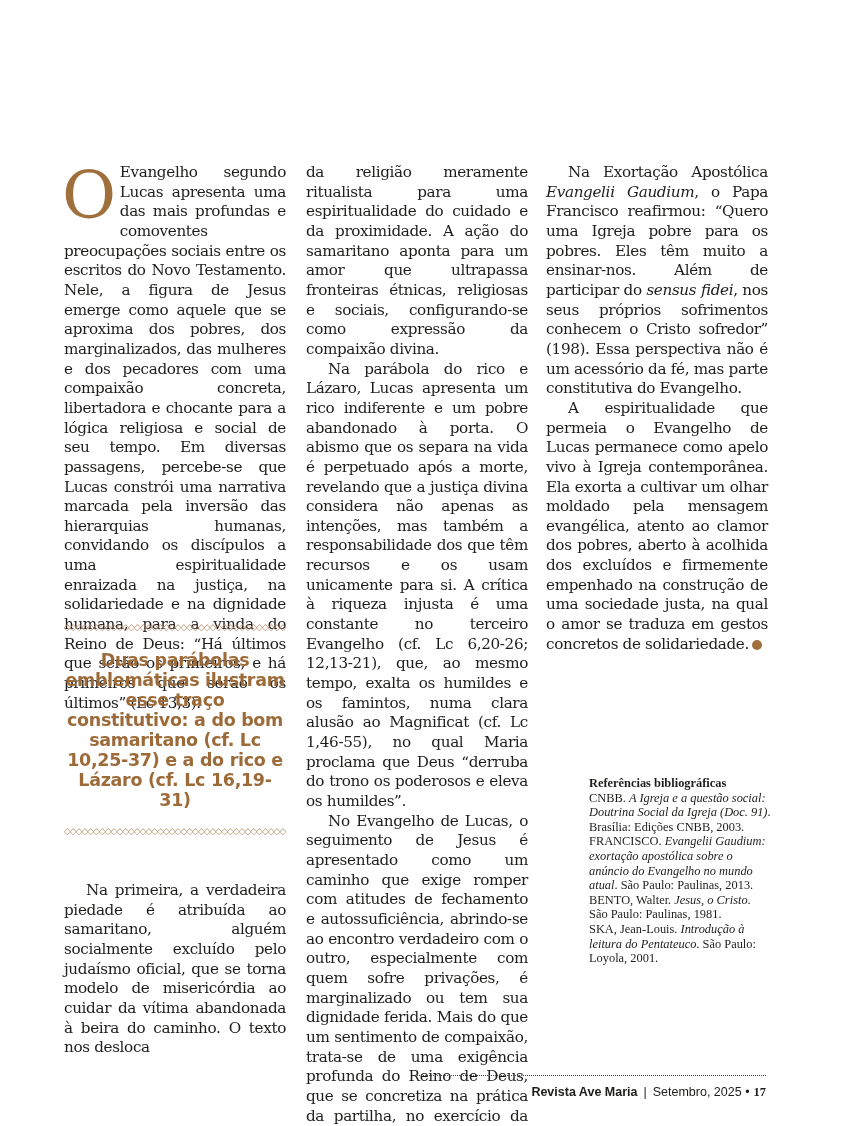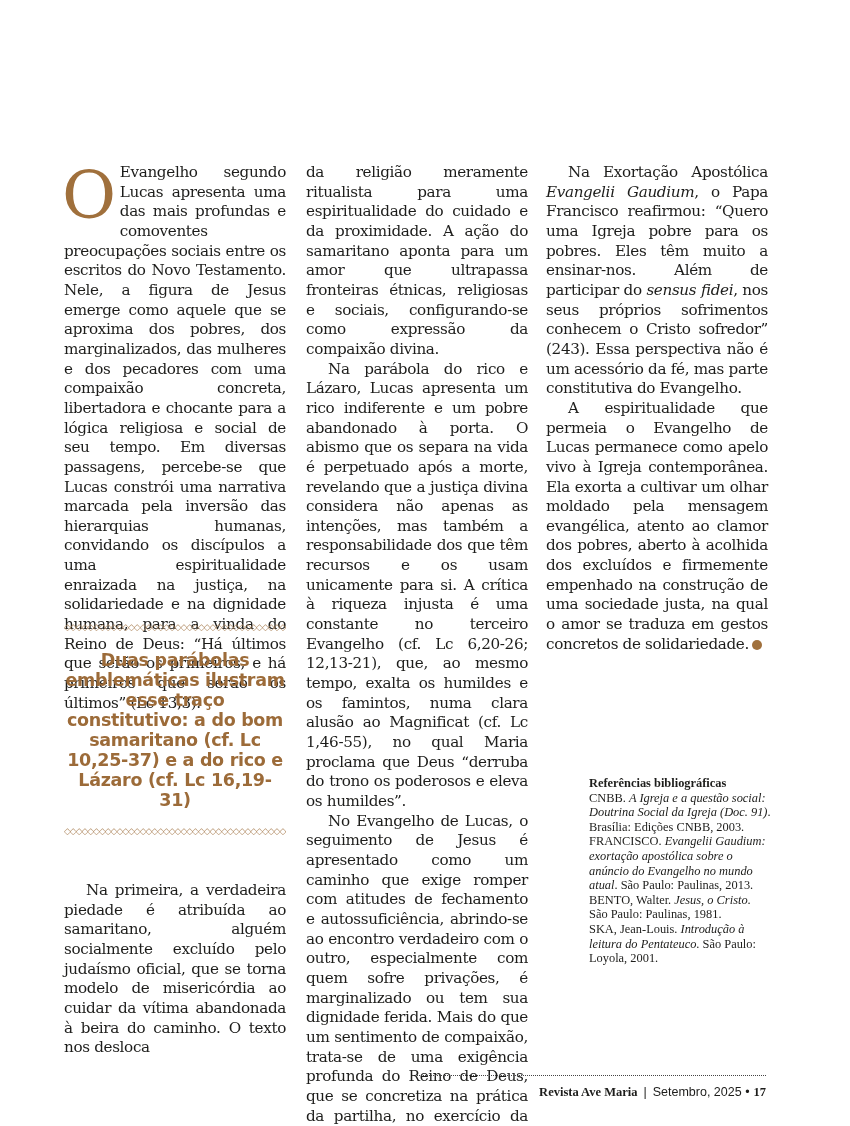--- a/index.html
+++ b/index.html
@@ -20,21 +20,21 @@
   .pq-text { color:#9c6b39; font-family:"DejaVu Sans", sans-serif; font-weight:bold;
              font-size:17.5px; line-height:20px; text-align:center; margin:18px 0 16px; letter-spacing:-0.3px; }
   .endmark { display:inline-block; width:10px; height:10px; border-radius:50%; background:#a0703c;
              vertical-align:middle; margin-left:3px; }
   .refs { position:absolute; left:549px; top:776px; width:222px; font-family:"Liberation Serif", serif;
           font-size:12.4px; line-height:14.6px; color:#1d1d1b; }
   .refs .rt { font-weight:bold; }
   .refs p { margin:0;padding-left:40px; }
   .footer-rule { position:absolute; left:412px; top:1075px; width:354px; border-top:1px dotted #444; }
   .footer { position:absolute; right:84px; top:1084px; font-size:12.5px; white-space:nowrap; }
-  .footer .mag { font-family:Liberation Serif, serif; font-weight:bold; }
+  .footer .mag { font-family:Liberation Sans, sans-serif; font-weight:bold; }
   .footer .sep { margin:0 6px; font-family:"Liberation Sans", sans-serif; }
   .footer .date { font-family:Liberation Sans, sans-serif; }
   .footer .pg { font-family:Liberation Serif, serif; font-weight:bold; }
 </style>
 </head>
 <body>
 
 <div id="col1" class="col">
   <p><span class="dropcap">O</span><span>Evangelho segundo Lucas apresenta uma das mais profundas e comoventes preocupações sociais entre os escritos do Novo Testamento. Nele, a figura de Jesus emerge como aquele que se aproxima dos pobres, dos marginalizados, das mulheres e dos pecadores com uma compaixão concreta, libertadora e chocante para a lógica religiosa e social de seu tempo. Em diversas passagens, percebe-se que Lucas constrói uma narrativa marcada pela inversão das hierarquias humanas, convidando os discípulos a uma espiritualidade enraizada na justiça, na solidariedade e na dignidade humana, para a vinda do Reino de Deus: “Há últimos que serão os primeiros, e há primeiros que serão os últimos” (Lc 13,3).</span></p>
 </div>
@@ -49,21 +49,21 @@
   <p class="ind">Na primeira, a verdadeira piedade é atribuída ao samaritano, alguém socialmente excluído pelo judaísmo oficial, que se torna modelo de misericórdia ao cuidar da vítima abandonada à beira do caminho. O texto nos desloca</p>
 </div>
 
 <div id="col2" class="col">
   <p>da religião meramente ritualista para uma espiritualidade do cuidado e da proximidade. A ação do samaritano aponta para um amor que ultrapassa fronteiras étnicas, religiosas e sociais, configurando-se como expressão da compaixão divina.</p>
   <p class="ind">Na parábola do rico e Lázaro, Lucas apresenta um rico indiferente e um pobre abandonado à porta. O abismo que os separa na vida é perpetuado após a morte, revelando que a justiça divina considera não apenas as intenções, mas também a responsabilidade dos que têm recursos e os usam unicamente para si. A crítica à riqueza injusta é uma constante no terceiro Evangelho (cf. Lc 6,20-26; 12,13-21), que, ao mesmo tempo, exalta os humildes e os famintos, numa clara alusão ao Magnificat (cf. Lc 1,46-55), no qual Maria proclama que Deus “derruba do trono os poderosos e eleva os humildes”.</p>
   <p class="ind">No Evangelho de Lucas, o seguimento de Jesus é apresentado como um caminho que exige romper com atitudes de fechamento e autossuficiência, abrindo-se ao encontro verdadeiro com o outro, especialmente com quem sofre privações, é marginalizado ou tem sua dignidade ferida. Mais do que um sentimento de compaixão, trata-se de uma exigência profunda do Reino de Deus, que se concretiza na prática da partilha, no exercício da hospitalidade e na inclusão de todos. Dessa forma, a comunidade</p>
 </div>
 
 <div id="col3" class="col">
-  <p class="ind"><span>Na Exortação Apostólica </span><i>Evangelii Gaudium</i><span>, o Papa Francisco reafirmou: “Quero uma Igreja pobre para os pobres. Eles têm muito a ensinar-nos. Além de participar do </span><i>sensus fidei</i><span>, nos seus próprios sofrimentos conhecem o Cristo sofredor” (243). Essa perspectiva não é um acessório da fé, mas parte constitutiva do Evangelho.</span></p>
+  <p class="ind"><span>Na Exortação Apostólica </span><i>Evangelii Gaudium</i><span>, o Papa Francisco reafirmou: “Quero uma Igreja pobre para os pobres. Eles têm muito a ensinar-nos. Além de participar do </span><i>sensus fidei</i><span>, nos seus próprios sofrimentos conhecem o Cristo sofredor” (198). Essa perspectiva não é um acessório da fé, mas parte constitutiva do Evangelho.</span></p>
   <p class="ind"><span>A espiritualidade que permeia o Evangelho de Lucas permanece como apelo vivo à Igreja contemporânea. Ela exorta a cultivar um olhar moldado pela mensagem evangélica, atento ao clamor dos pobres, aberto à acolhida dos excluídos e firmemente empenhado na construção de uma sociedade justa, na qual o amor se traduza em gestos concretos de solidariedade.</span><span class="endmark"></span></p>
 </div>
 
 <div class="refs">
   <p class="rt">Referências bibliográficas</p>
   <p><span>CNBB. </span><i>A Igreja e a questão social: Doutrina Social da Igreja (Doc. 91)</i><span>. Brasília: Edições CNBB, 2003.</span></p>
   <p><span>FRANCISCO. </span><i>Evangelii Gaudium: exortação apostólica sobre o anúncio do Evangelho no mundo atual</i><span>. São Paulo: Paulinas, 2013.</span></p>
   <p><span>BENTO, Walter. </span><i>Jesus, o Cristo</i><span>. São Paulo: Paulinas, 1981.</span></p>
   <p><span>SKA, Jean-Louis. </span><i>Introdução à leitura do Pentateuco</i><span>. São Paulo: Loyola, 2001.</span></p>
 </div>

